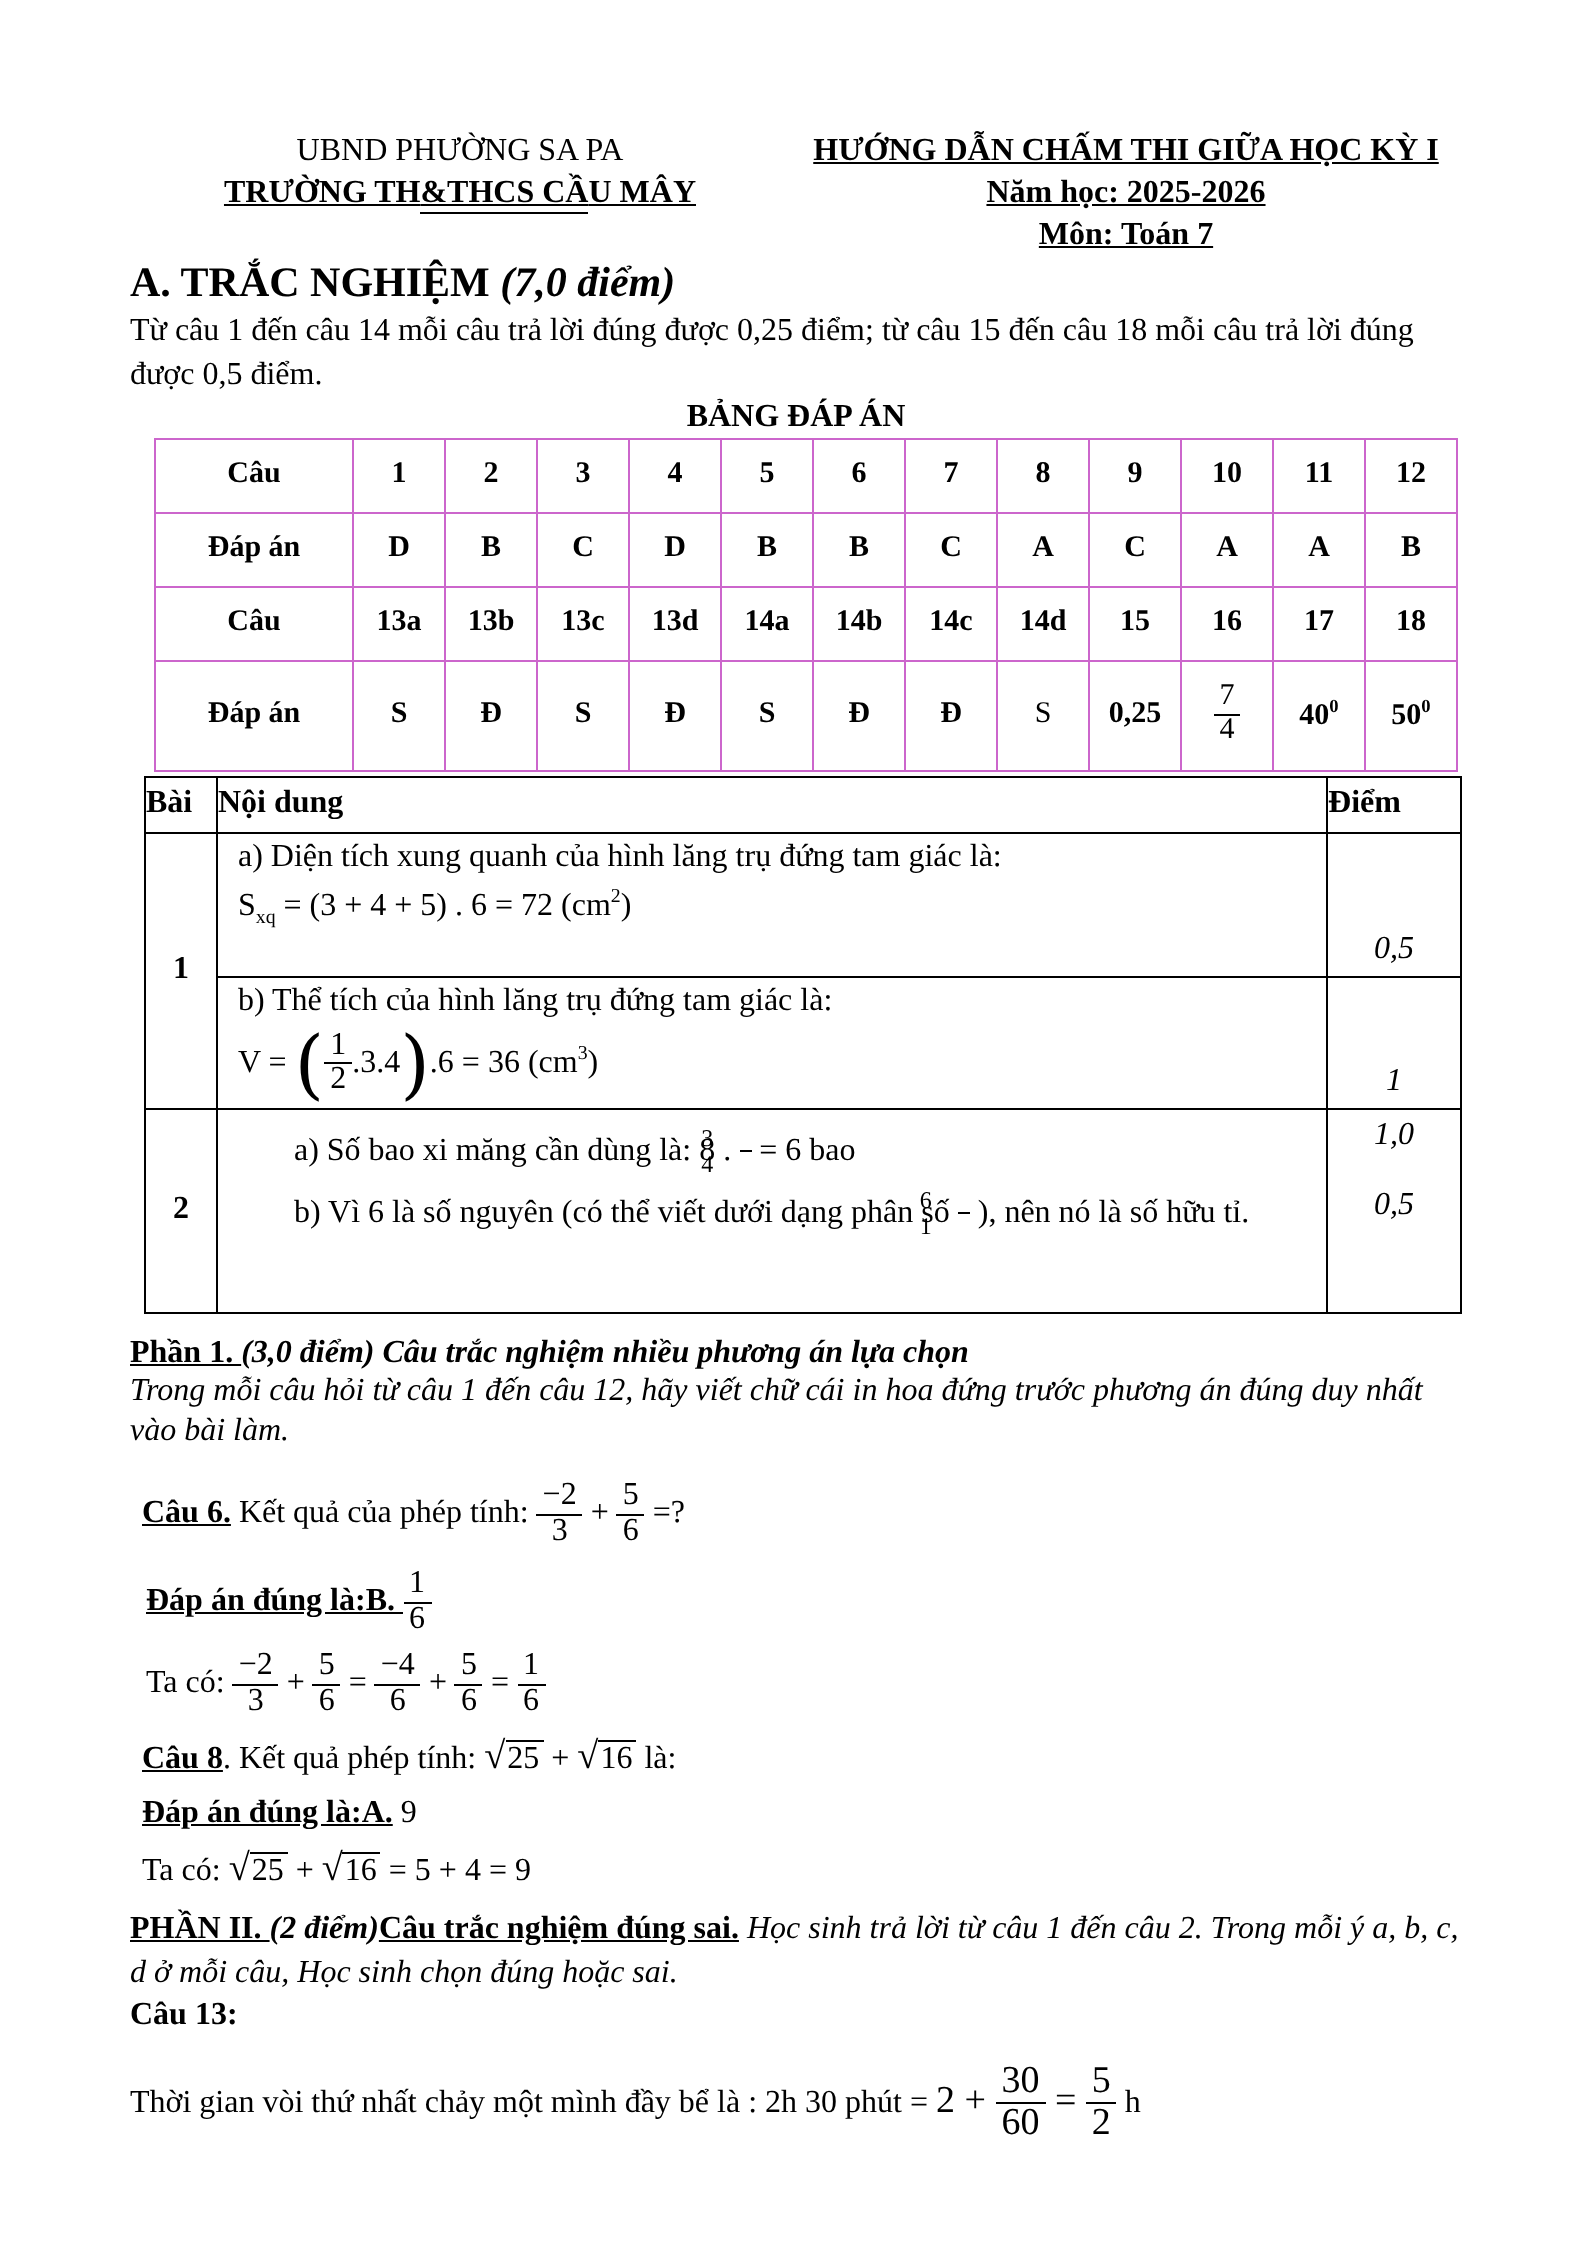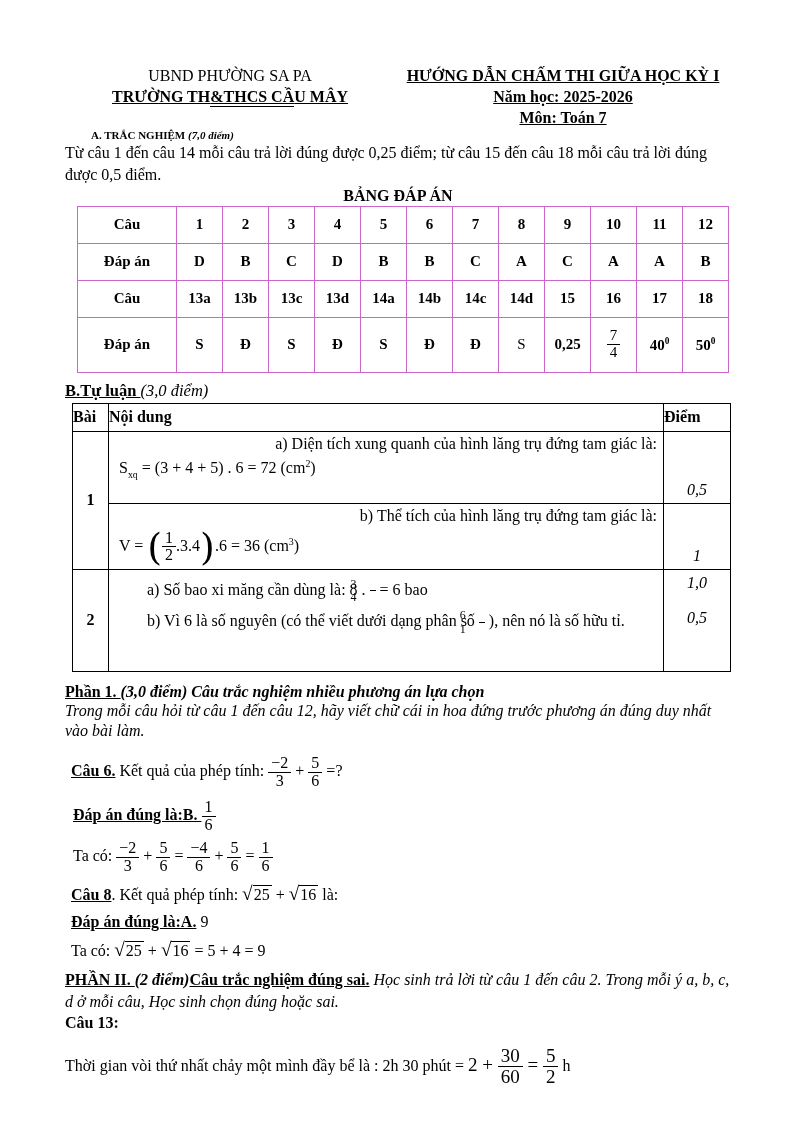--- a/index.html
+++ b/index.html
@@ -14,21 +14,21 @@
   
   .hdr { display:flex; }
   .hdr-left { width:330px; text-align:center; line-height:1.3; }
   .hdr-right { flex:1; text-align:center; line-height:1.3; }
   .b { font-weight:bold;text-decoration:underline; }
   .i { font-style:italic; }
   .bi { font-weight:bold; font-style:italic; }
   .uline { border-bottom:1.5px solid #000; padding-bottom:1px; }
 
   .de1 { width:330px; text-align:center; font-weight:bold; margin-top:7px; }
-  .secA { font-weight:bold; font-size:11px; margin-top:1px;margin-left:26px; }
+  .secA { font-weight:bold; font-size:21px; margin-top:1px; }
   .intro { line-height:1.32; margin-top:1px; width:672px; }
 
   
   .bda-title { text-align:center; font-weight:bold; margin:2px 0 1px 0; }
   table.ans { border-collapse:collapse; margin-left:12px; table-layout:fixed; }
   .ans td {
     border:1.5px solid #cc66cc; text-align:center; vertical-align:middle;
     font-weight:bold; font-size:15px; padding:0 2px;margin-top:22px;
   }
   .ans tr td { height:37px; }
@@ -53,21 +53,21 @@
   
   .secB { margin-top:8px; font-size:16.5px; }
   table.essay { border-collapse:collapse; margin-left:7px; margin-top:2px; }
   .essay td { border:1.5px solid #000; }
   .essay tr.ehead td { font-weight:bold; text-align:left; height:28px; vertical-align:middle; }
   .essay td.bai { text-align:center; font-weight:bold; vertical-align:middle; }
   .essay td.nd { padding:3px 6px 3px 10px; vertical-align:top; }
   .essay td.diem { font-style:italic; text-align:center; vertical-align:bottom; padding-bottom:4px; font-size:16px; }
   .essay td.diem2 { font-style:italic; text-align:center; vertical-align:top; padding-top:4px; font-size:16px; }
   .essay td.diem2 .d2 { margin-top:17px; }
-  .line-center { text-align:right; }
+  .line-center { text-align:left; }
   .line-f { margin-top:5px; }
   .r1a { height:72px; }
   .r1b { height:66px; }
   .r2 { height:102px; }
   .hang { padding-left:66px; text-indent:-38px; margin-top:5px; line-height:1.55; }
   .bigp { font-size:38px; font-weight:normal; vertical-align:middle; line-height:0.9; font-family:"DejaVu Serif",serif; }
 
   
   .ph1 { margin-top:11px; font-size:16px; }
   .ph1-desc { font-style:italic; line-height:1.3; width:672px; }
@@ -176,21 +176,20 @@
           <td>Đ</td>
           <td><span class="plain">S</span></td>
           <td>0,25</td>
           <td><span class="frac"><span class="num">7</span><span class="den">4</span></span></td>
           <td><span>40</span><sup>0</sup></td>
           <td><span>50</span><sup>0</sup></td>
         </tr>
       </tbody>
   </table>
 
-  <div class="secB"><span class="b">B.Tự luận </span><span class="i">(3,0 điểm)</span></div>
 
   <table class="essay">
     <colgroup>
         <col style="width:36px">
         <col style="width:556px">
         <col style="width:67px">
       </colgroup>
     <tbody>
         <tr class="ehead">
       <td>Bài</td>

